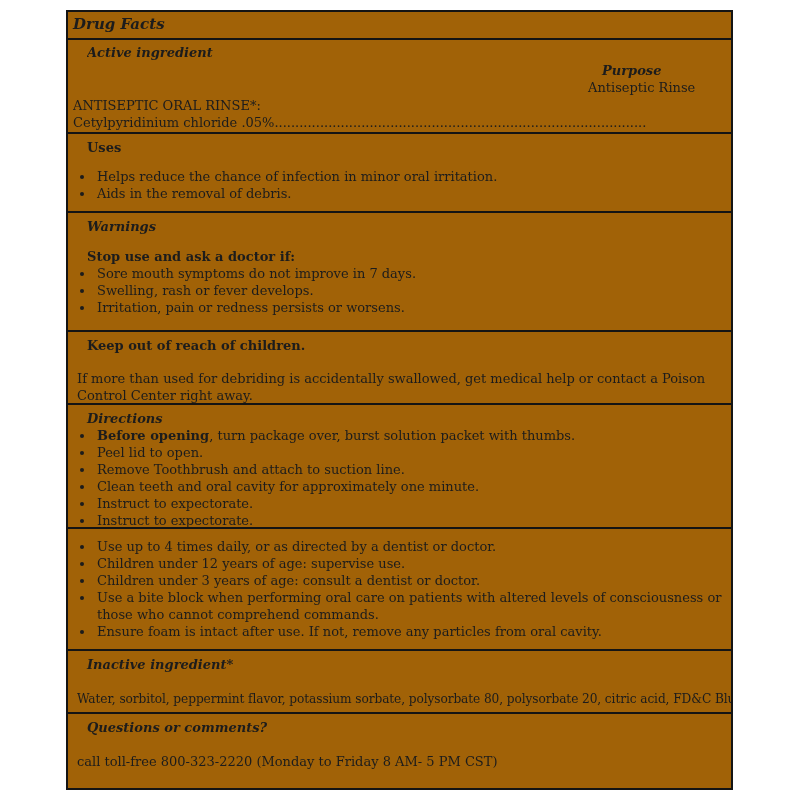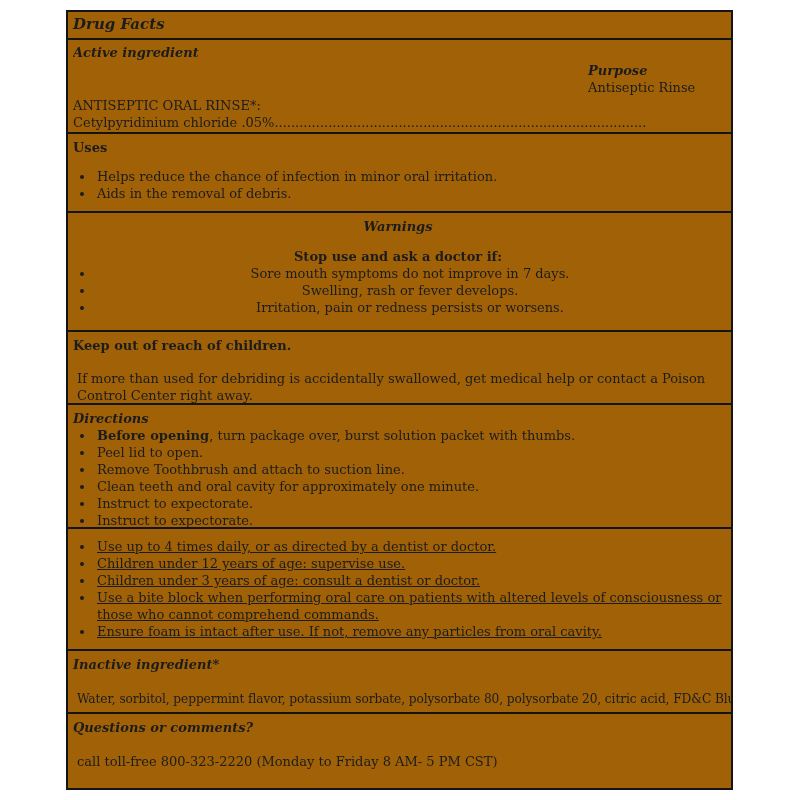--- a/index.html
+++ b/index.html
@@ -17,28 +17,28 @@
   }
   section {
     box-sizing:border-box; overflow:hidden;
     border-top:2px solid #141414;
     padding:5px 8px 0 5px;
   }
   section.first { border-top:none; }
   .r1 { height:26px; padding-top:3px; }
   .r2 { height:94px; padding-top:4px; }
   .r3 { height:79px; }
-  .r4 { height:119px;text-align:center; }
+  .r4 { height:119px; }
   .r5 { height:73px; }
   .r6 { height:124px; }
-  .r7 { height:122px; padding-top:9px;text-decoration:underline; }
+  .r7 { height:122px; padding-top:9px; }
   .r8 { height:63px; }
   .r9 { height:66px; }
   .title { font-size:15px; font-weight:bold; font-style:italic; line-height:18px; margin:0; }
-  .hd { font-weight:bold; }
+  .hd { font-weight:bold;margin-left:14px; }
   .it { font-style:italic; }
   .ln { height:17.5px; line-height:17.5px; white-space:nowrap; overflow:hidden; }
   .rt { padding-left:515px; }
   .gap12 { height:12px; }
   .gap13 { height:13px; }
   .gap14 { height:14px; }
   p { margin:4px; line-height:17px; }
   ul { margin:0; padding:0 0 0 22px; list-style:disc; }
   li { line-height:17px; padding-left:2px; }
   .heading-line { line-height:17px; }

